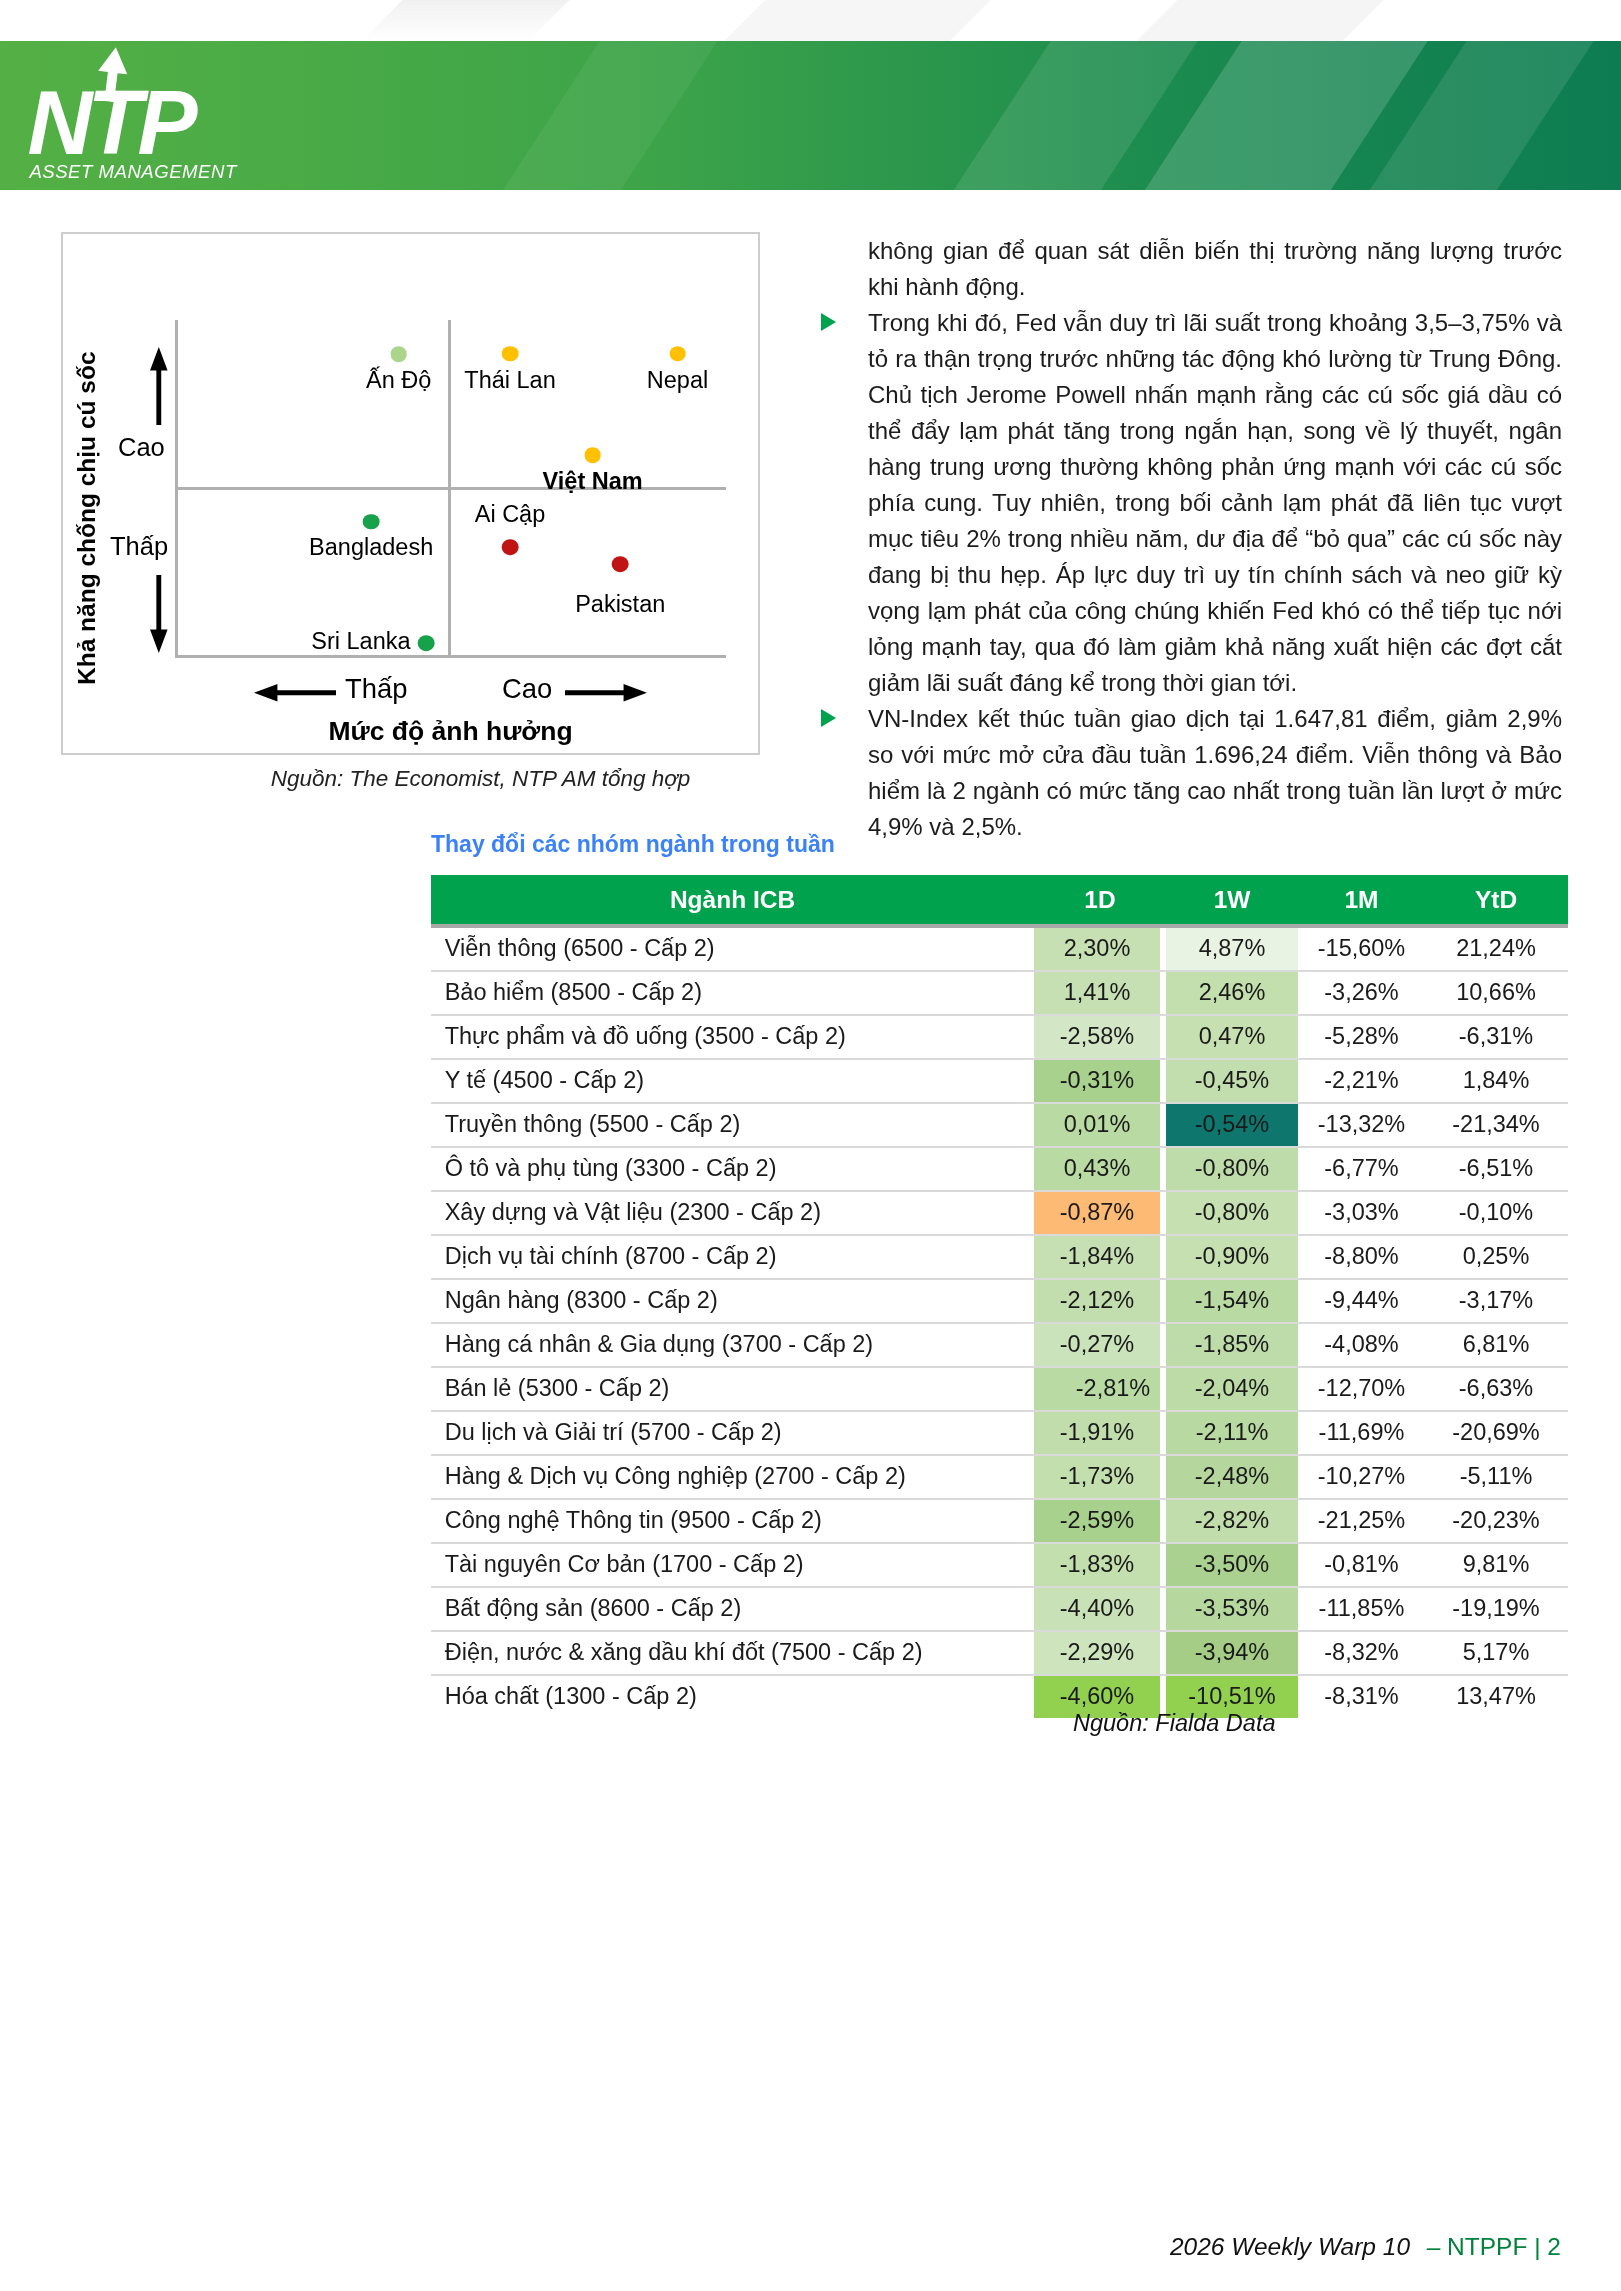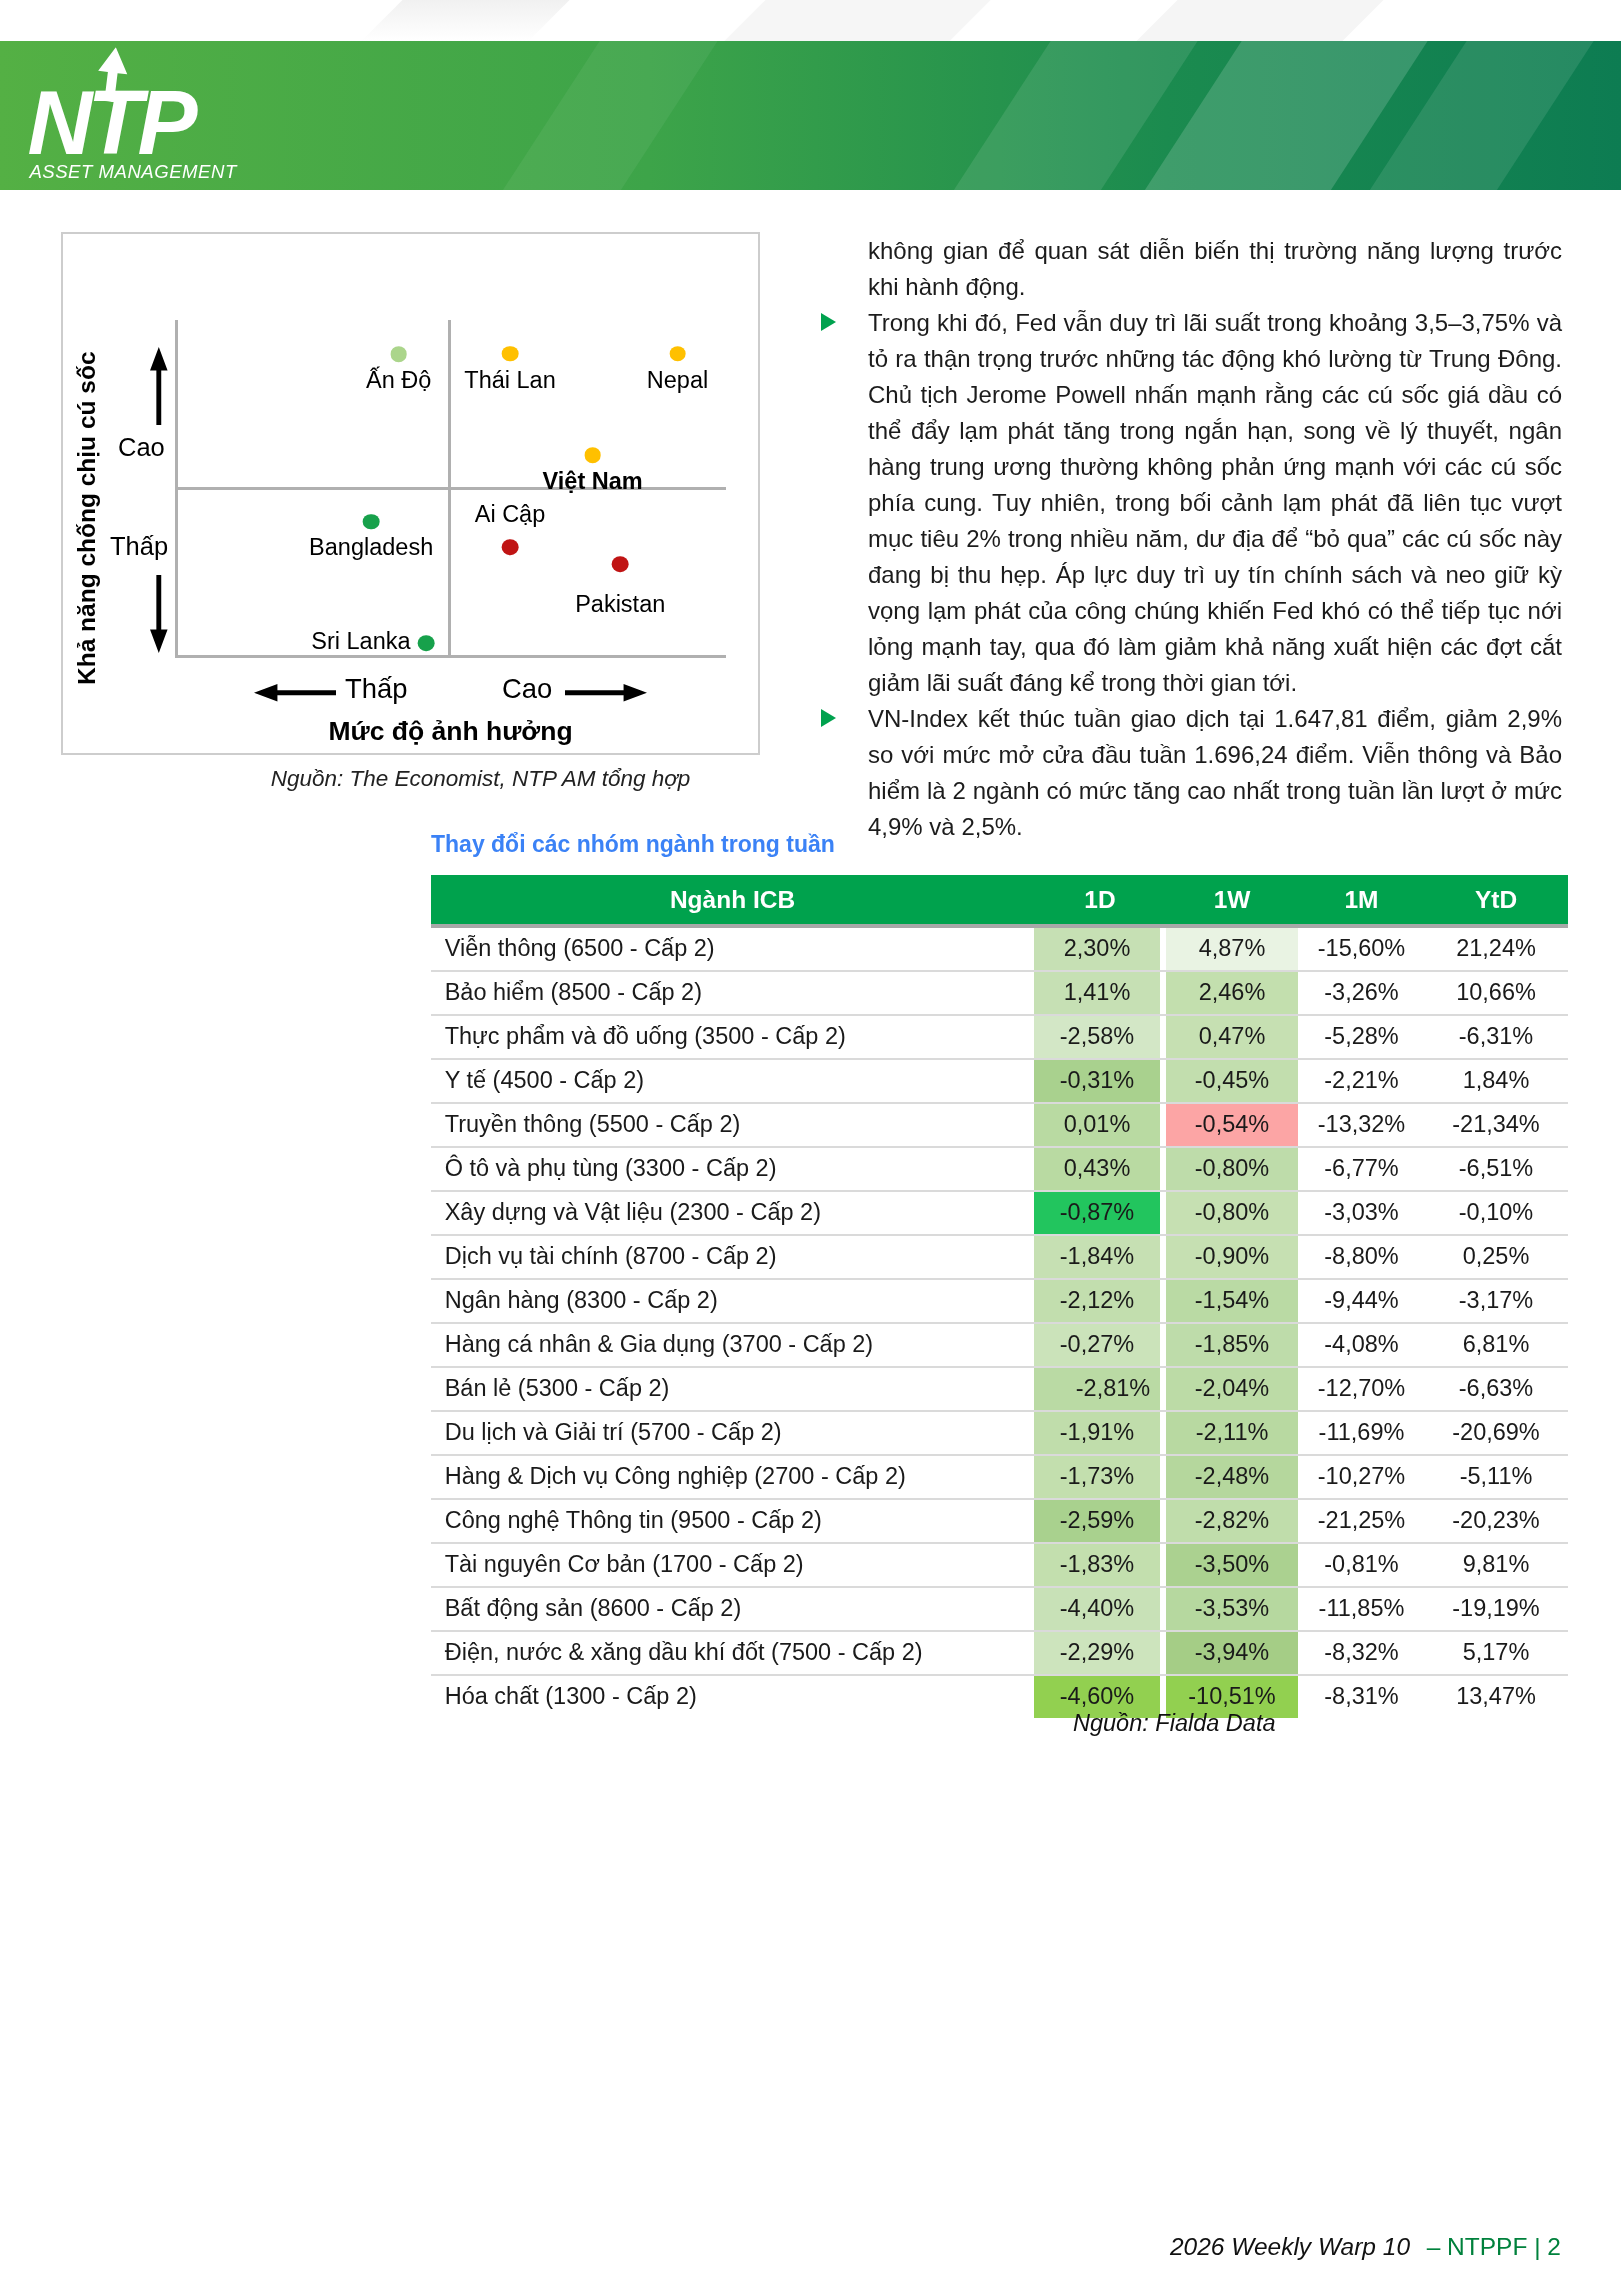--- a/index.html
+++ b/index.html
@@ -211,36 +211,36 @@
     <div class="cell c-name">Y tế (4500 - Cấp 2)</div>
     <div class="cell c-d1" style="background: rgb(169, 209, 142);">-0,31%</div>
     <div class="cell c-w1" style="background: rgb(194, 222, 174);">-0,45%</div>
     <div class="cell c-m1">-2,21%</div>
     <div class="cell c-ytd">1,84%</div>
   </div>
 
   <div class="trow">
     <div class="cell c-name">Truyền thông (5500 - Cấp 2)</div>
     <div class="cell c-d1" style="background: rgb(185, 218, 162);">0,01%</div>
-    <div class="cell c-w1" style="background: #fca5a5;">-0,54%</div>
+    <div class="cell c-w1" style="background: #0f766e;">-0,54%</div>
     <div class="cell c-m1">-13,32%</div>
     <div class="cell c-ytd">-21,34%</div>
   </div>
 
   <div class="trow">
     <div class="cell c-name">Ô tô và phụ tùng (3300 - Cấp 2)</div>
     <div class="cell c-d1" style="background: rgb(185, 218, 162);">0,43%</div>
     <div class="cell c-w1" style="background: rgb(190, 220, 170);">-0,80%</div>
     <div class="cell c-m1">-6,77%</div>
     <div class="cell c-ytd">-6,51%</div>
   </div>
 
   <div class="trow">
     <div class="cell c-name">Xây dựng và Vật liệu (2300 - Cấp 2)</div>
-    <div class="cell c-d1" style="background: #22c55e; text-align: center;">-0,87%</div>
+    <div class="cell c-d1" style="background: #fdba74; text-align: center;">-0,87%</div>
     <div class="cell c-w1" style="background: rgb(198, 224, 178);">-0,80%</div>
     <div class="cell c-m1">-3,03%</div>
     <div class="cell c-ytd">-0,10%</div>
   </div>
 
   <div class="trow">
     <div class="cell c-name">Dịch vụ tài chính (8700 - Cấp 2)</div>
     <div class="cell c-d1" style="background: rgb(198, 224, 179);">-1,84%</div>
     <div class="cell c-w1" style="background: rgb(198, 224, 178);">-0,90%</div>
     <div class="cell c-m1">-8,80%</div>

